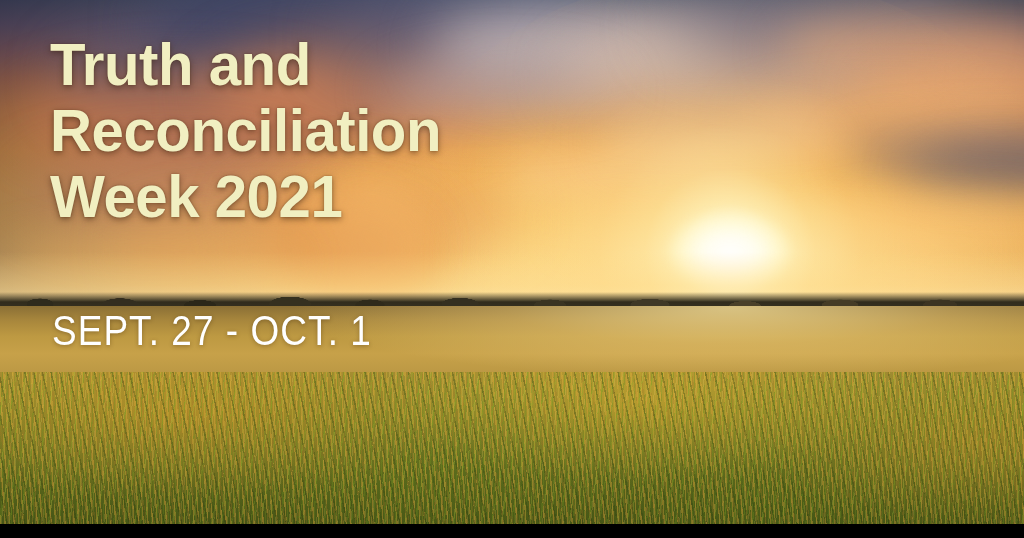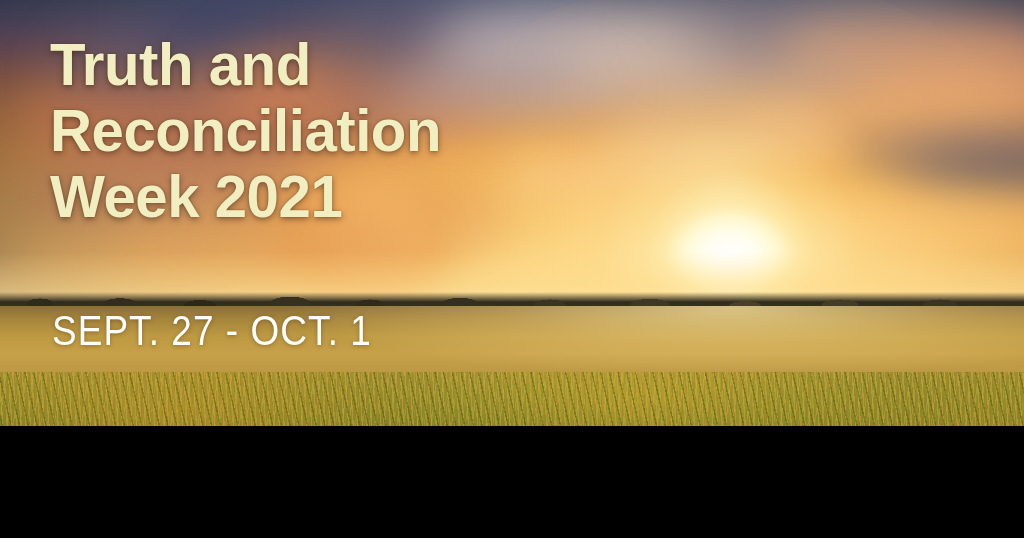--- a/index.html
+++ b/index.html
@@ -8,21 +8,21 @@
     padding: 0;
     background: #000;
   }
   body {
     font-family: "Liberation Sans", sans-serif;
   }
 
   #banner {
     position: relative;
     width: 1024px;
-    height: 426px;
+    height: 524px;
     overflow: hidden;
     background: #e8a04a;
   }
 
   
   .sky {
     position: absolute;
     left: 0; top: 0;
     width: 1024px;
     height: 312px;

